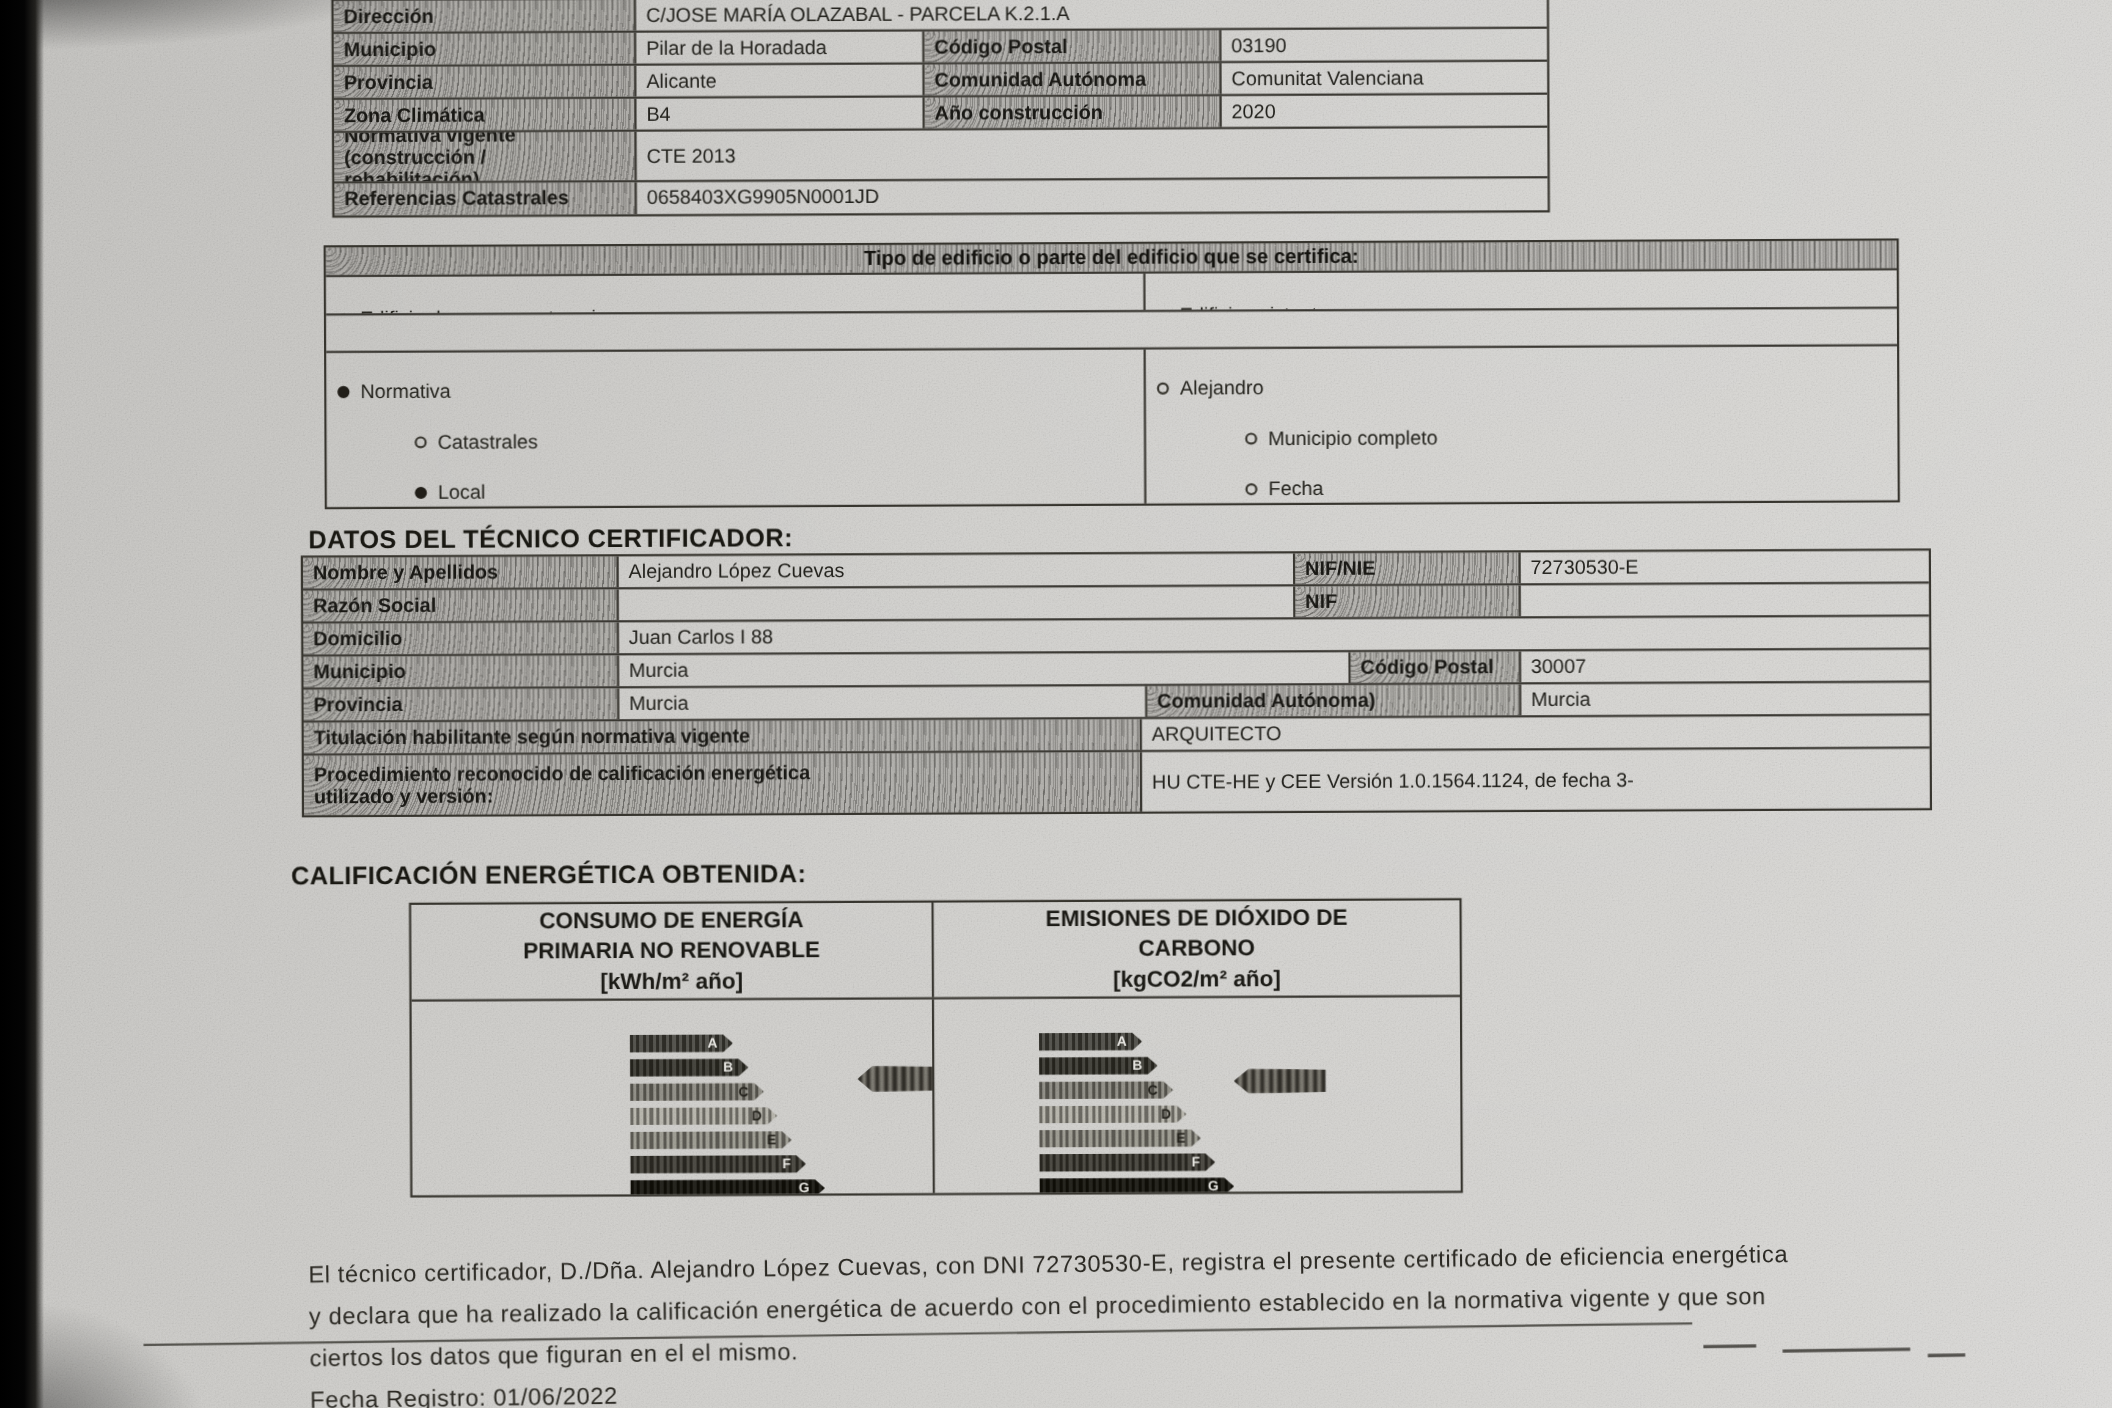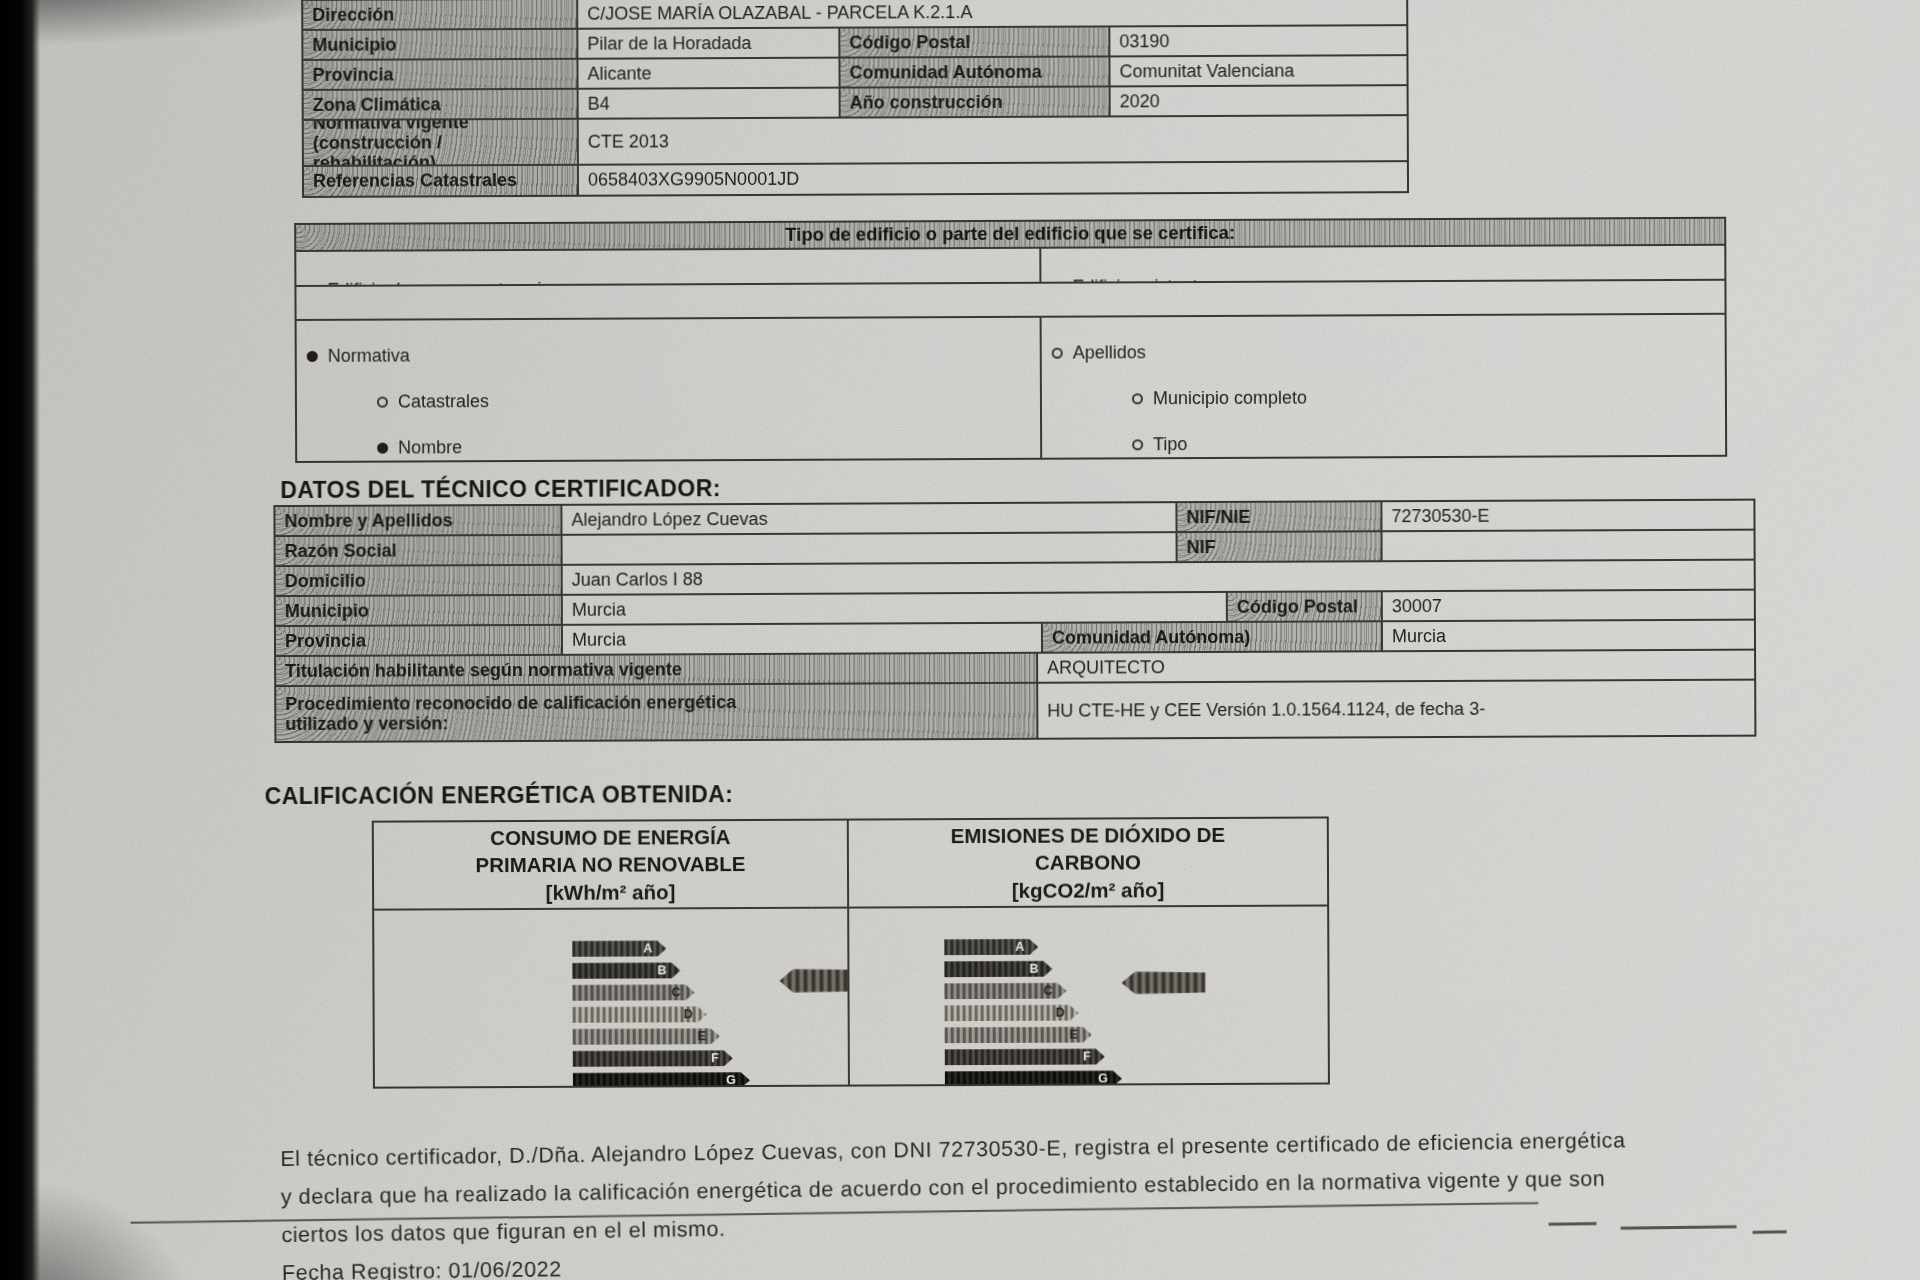--- a/index.html
+++ b/index.html
@@ -178,34 +178,34 @@
       </div>
       <div class="trow rh140">
         <div class="cell tipo-cell w-t1">
           <div class="opt lvl0">
             <span class="radio filled"></span><span class="opt-label">Normativa</span>
           </div>
           <div class="opt lvl1">
             <span class="radio"></span><span class="opt-label">Catastrales</span>
           </div>
           <div class="opt lvl1">
-            <span class="radio filled"></span><span class="opt-label">Nombre</span>
+            <span class="radio filled"></span><span class="opt-label">Local</span>
           </div>
           
           
         </div>
         <div class="cell tipo-cell flex">
           <div class="opt lvl0">
-            <span class="radio"></span><span class="opt-label">Apellidos</span>
+            <span class="radio"></span><span class="opt-label">Alejandro</span>
           </div>
           <div class="opt rlvl1">
             <span class="radio"></span><span class="opt-label">Municipio completo</span>
           </div>
           <div class="opt rlvl1">
-            <span class="radio"></span><span class="opt-label">Tipo</span>
+            <span class="radio"></span><span class="opt-label">Fecha</span>
           </div>
         </div>
       </div>
     </div>
 
     <div class="heading h-datos">DATOS DEL TÉCNICO CERTIFICADOR:</div>
 
     <div class="tbl t-tecnico">
       <div class="trow rh30">
         <div class="cell lab sh w-tlab">Nombre y Apellidos</div>

